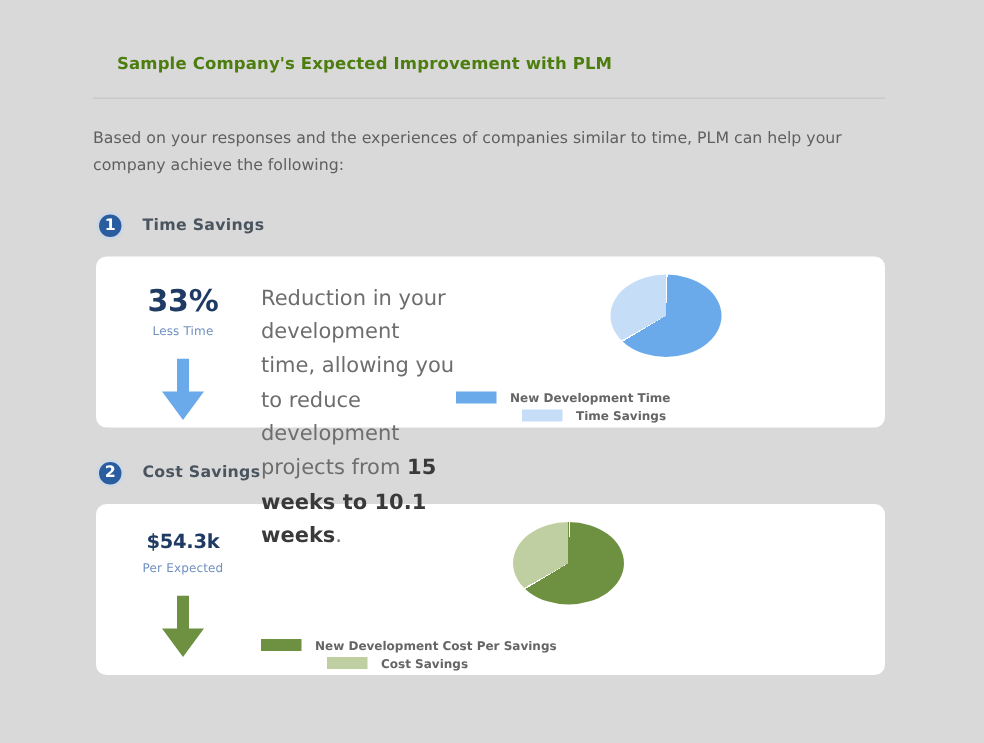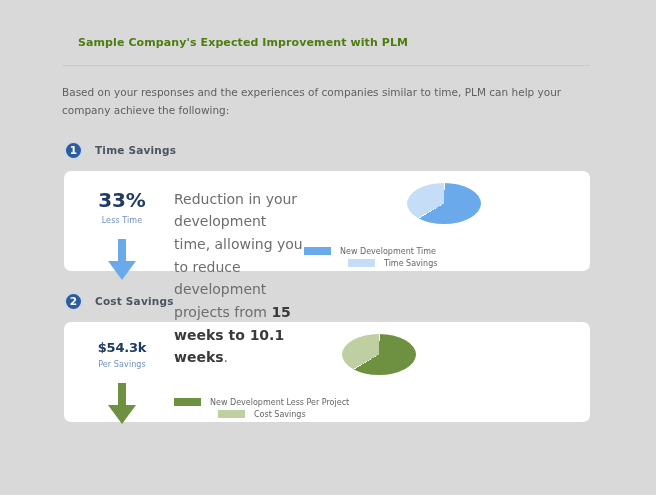--- a/index.html
+++ b/index.html
@@ -72,21 +72,21 @@
     font-weight: bold;
     color: #4a5560;
     margin-left: 12px;
     letter-spacing: 0.2px;
   }
 
   
   .card {
     background: #ffffff;
     border-radius: 7px;
-    height: 100px;
+    height: 114px;
     box-sizing: border-box;
     display: flex;
     align-items: stretch;
     padding: 0 6px;
     margin-left: 2px;
     width: 526px;
   }
 
   .stat-col {
     width: 104px;
@@ -134,20 +134,21 @@
   .pie {
     width: 74px;
     height: 74px;
     border-radius: 50%;
   }
   .legend {
     margin-top: 23px;
     width: 100%;
     padding-right: 8px;
     box-sizing: border-box;
+    font-weight: bold;
   }
   .legend-row {
     display: flex;
     align-items: center;
     justify-content: flex-start;
     margin-bottom: 3px;
   }
   .legend-row.row2 { padding-left: 44px; }
   .swatch {
     width: 27px;
@@ -206,35 +207,35 @@
   </div>
 
   <div class="section-head">
     <div class="badge">2</div>
     <div class="section-label">Cost Savings</div>
   </div>
 
   <div class="card">
     <div class="stat-col">
       <div class="stat-value money">$54.3k</div>
-      <div class="stat-sub">Per Savings</div>
+      <div class="stat-sub">Per Expected</div>
       <div class="arrow-wrap">
         <svg width="30" height="42" viewBox="0 0 30 42" aria-hidden="true">
           <polygon points="11,0 19,0 19,22 29,22 15,41 1,22 11,22" fill="#6d9140"></polygon>
         </svg>
       </div>
     </div>
 
 
     <div class="chart-col">
       <div class="pie" style="background: conic-gradient(#6d9140 0deg 0.6deg, #ffffff 0.6deg 2.2deg, #6d9140 2.2deg 239deg, #ffffff 239deg 241deg, #c0cfa2 241deg 359.4deg, #ffffff 359.4deg 360deg);"></div>
       <div class="legend">
         <div class="legend-row">
           <span class="swatch" style="background:#6d9140"></span>
-          <span class="legend-text">New Development Less Per Project</span>
+          <span class="legend-text">New Development Cost Per Savings</span>
         </div>
         <div class="legend-row row2">
           <span class="swatch" style="background:#c0cfa2"></span>
           <span class="legend-text">Cost Savings</span>
         </div>
       </div>
     </div>
   </div>
 
 </div>

